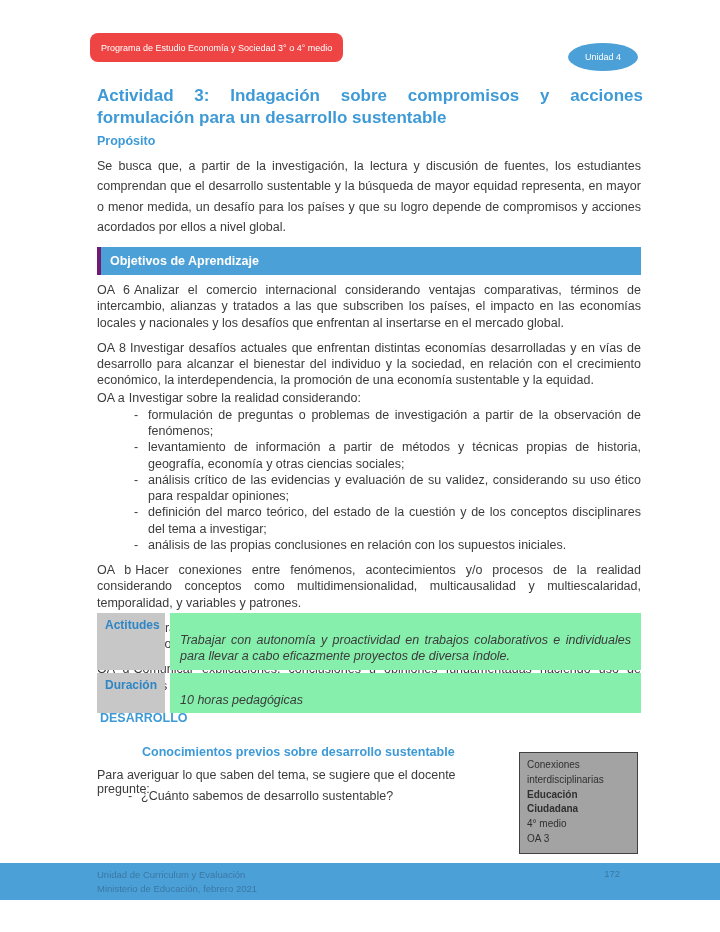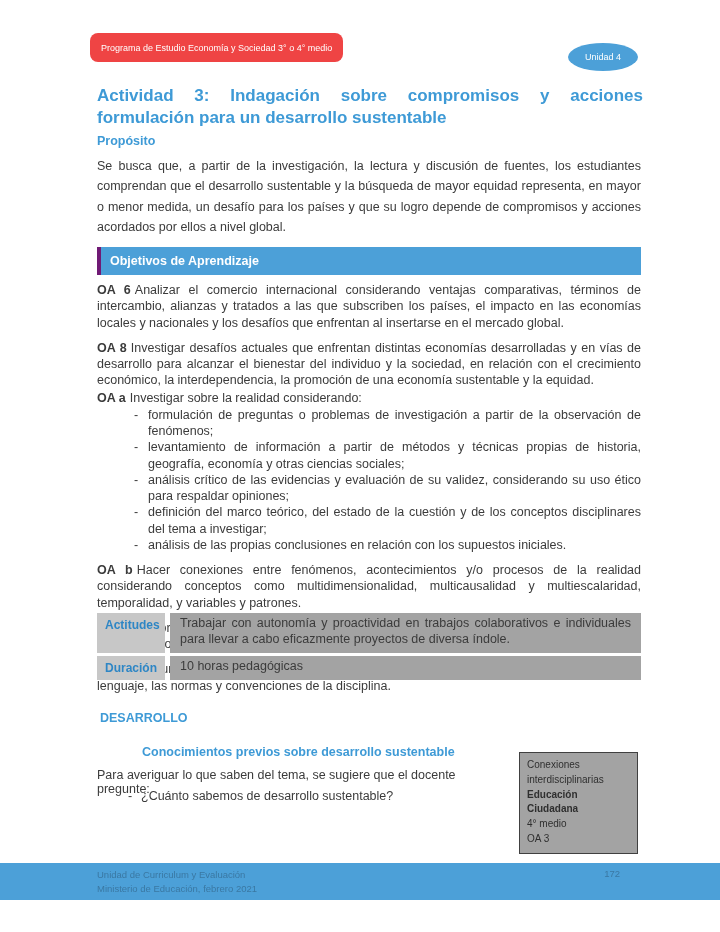--- a/index.html
+++ b/index.html
@@ -42,37 +42,37 @@
   
   .oa-block { position:absolute; top:247px; left:97px; width:544px; }
   .oa-header-bar {
     background:#4ca0d8; border-left:4px solid #701a75;
     color:#ffffff; font-weight:bold; font-size:12.5px;
     height:28px; display:flex; align-items:center; padding-left:9px;
     margin-bottom:7px;
   }
   .oa-block p { font-size:12.5px; line-height:1.3; text-align:justify; margin-bottom:9px; }
   .oa-block p.tight { margin-bottom:1px; }
-  .oa-label { font-weight:bold; margin-right:4px; }
+  .oa-label { font-weight:normal; margin-right:4px; }
   .bullet-list { margin:0 0 9px 37px; }
   .bullet-item { display:flex; font-size:12.5px; line-height:1.3; text-align:justify; }
   .bullet-item .dash { width:14px; flex:0 0 14px; }
   .bullet-item .b-text { flex:1; text-align:justify; }
 
   
   .info-table { position:absolute; top:613px; left:97px; width:544px; }
   .info-row { display:flex; margin-bottom:3px; }
   .info-label {
     flex:0 0 68px; background:#c7c7c7; color:#2e86c5; font-weight:bold;
     font-size:12px; padding:5px 4px 5px 8px; margin-right:5px;
     display:flex; align-items:flex-start;
   }
   .info-value {
-    flex:1; background:#a3a3a3; font-size:12.5px; line-height:1.3;
-    padding:2px 10px 5px 10px; text-align:justify;
+    flex:1; background:#86efac; font-size:12.5px; line-height:1.3;
+    padding:19px 10px 5px 10px; text-align:justify;font-style:italic;
   }
   .info-value.single { display:flex; align-items:center; }
 
   
   .desarrollo-heading {
     position:absolute; top:711px; left:100px;
     color:#3e9ad6; font-size:12.5px; font-weight:bold;
   }
   .desarrollo-sub {
     position:absolute; top:745px; left:142px;

